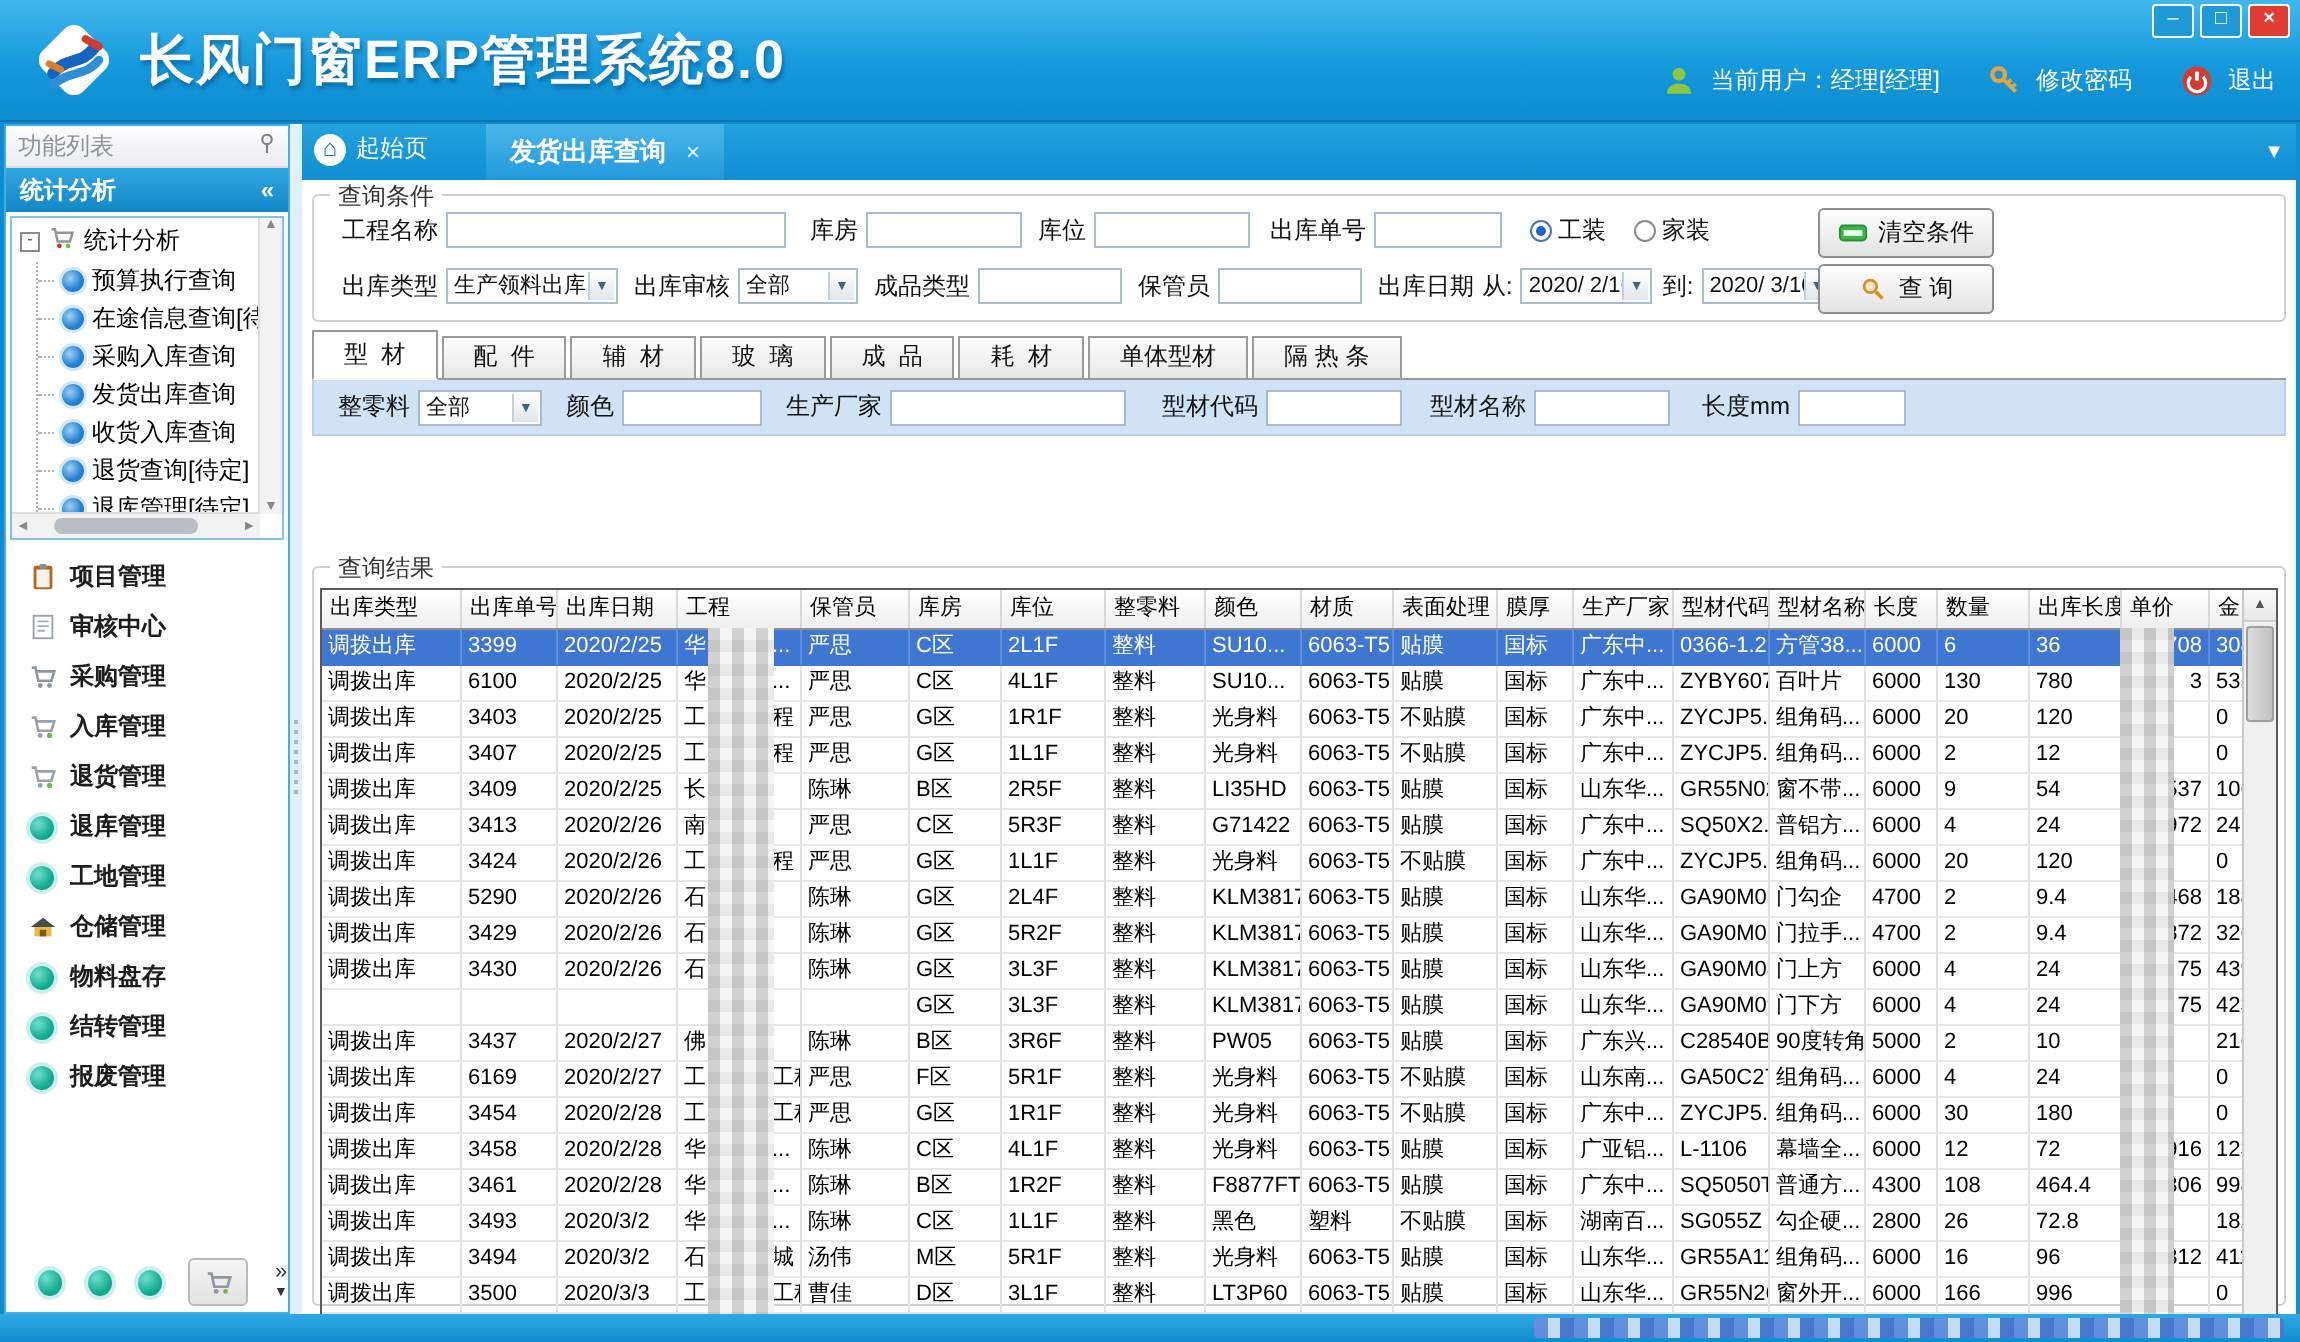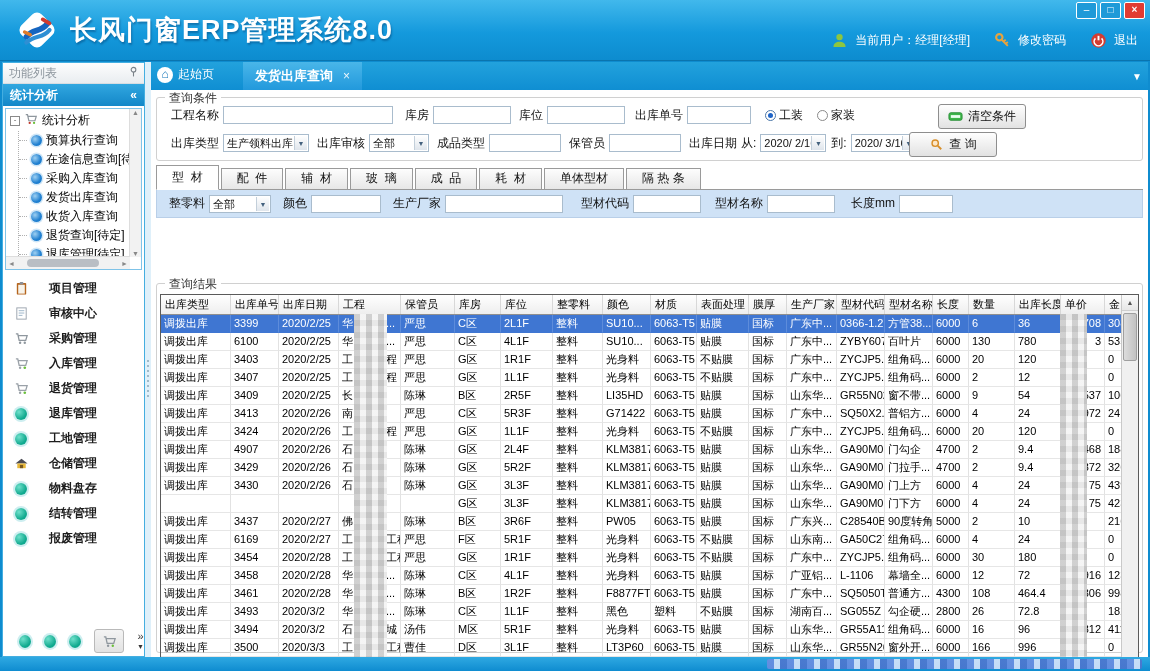--- a/index.html
+++ b/index.html
@@ -34,21 +34,21 @@
   .tree-item{display:flex;align-items:center;gap:4px;height:19px;white-space:nowrap;cursor:default;}
   .tree-dash{width:8px;border-top:1px dotted #b0b0b0;}
   .ic-dot{width:11px;height:11px;border-radius:50%;background:radial-gradient(circle at 4px 4px,#9ed0f2,#1f7fd0 60%);
     box-shadow:0 0 0 1.5px #cfe6f7;flex:0 0 auto;}
   .tree-vscroll{position:absolute;right:0;top:0;bottom:12px;width:11px;background:#f2f2f2;border-left:1px solid #ddd;
     display:flex;flex-direction:column;justify-content:space-between;align-items:center;font-size:7px;color:#888;}
   .tree-hscroll{position:absolute;left:0;right:11px;bottom:0;height:12px;background:#f2f2f2;border-top:1px solid #ddd;
     display:flex;align-items:center;font-size:7px;color:#888;}
   .tree-hthumb{height:8px;background:#b9bec4;border-radius:4px;width:58%;margin-left:12px;}
   .menu-list{padding:4px 0 0 0;}
-  .menu-item{display:flex;align-items:center;gap:20px;height:25px;padding-left:10px;font-size:12px;font-weight:bold;color:#1d1d1d;cursor:default;white-space:nowrap;}
+  .menu-item{display:flex;align-items:center;gap:6px;height:25px;padding-left:10px;font-size:12px;font-weight:bold;color:#1d1d1d;cursor:default;white-space:nowrap;}
   .menu-item .mi-ic{width:16px;height:16px;display:inline-flex;align-items:center;justify-content:center;flex:0 0 auto;}
   .menu-item svg{width:15px;height:15px;}
   .dotic{width:12px;height:12px;border-radius:50%;background:radial-gradient(circle at 4px 4px,#6fe0cb,#0fa98e 65%);box-shadow:0 0 0 2px #cdeef0;display:inline-block;}
   .side-bottom{position:absolute;left:0;right:0;bottom:2px;height:26px;display:flex;align-items:center;gap:13px;padding-left:16px;background:#fff;}
   .side-bottom .dotic{width:13px;height:13px;}
   .cart-btn{width:30px;height:22px;border:1px solid #b9b9b9;border-radius:3px;background:linear-gradient(#f4f4f4,#e2e2e2);
     display:flex;align-items:center;justify-content:center;}
   .chevrons{font-size:11px;color:#333;line-height:9px;text-align:center;}
 
   
@@ -78,21 +78,21 @@
   .tselect{height:18px;border:1px solid #a9bccd;background:#fff;box-sizing:border-box;font-size:11px;line-height:16px;
     padding:0 14px 0 3px;position:relative;color:#111;}
   .tselect .arr{position:absolute;right:1px;top:1px;bottom:1px;width:12px;background:linear-gradient(#fefefe,#dfe5ec);
     border-left:1px solid #c3cfda;font-size:7px;color:#44617e;text-align:center;line-height:15px;}
   .radio{width:11px;height:11px;border:1px solid #8a8a8a;border-radius:50%;background:#fff;display:inline-block;box-sizing:border-box;margin-right:3px;vertical-align:-2px;}
   .radio.sel{border-color:#4a76a8;}
   .radio.sel i{display:block;width:5px;height:5px;margin:2px;border-radius:50%;background:#1e64c8;}
   .pbtn{position:absolute;width:86px;height:23px;border:1px solid #8e8e8e;border-radius:3px;
     background:linear-gradient(#fefefe,#e2e2e2);display:flex;align-items:center;justify-content:center;gap:5px;
     font-size:12px;color:#111;cursor:default;}
-  .btn-clear{left:752px;top:6px;margin-left:29px;} .btn-search{left:752px;top:34px;}
+  .btn-clear{left:752px;top:6px;} .btn-search{left:752px;top:34px;}
   .pbtn svg{width:15px;height:13px;}
 
   
   .mtabs{display:flex;align-items:flex-end;height:22px;margin:6px 5px 0 5px;border-bottom:1px solid #9a9a9a;}
   .mtab{border:1px solid #9a9a9a;border-bottom:none;background:linear-gradient(#fdfdfd,#e7e7e7);
     font-size:12px;color:#111;padding:2px 15px 2px 15px;height:16px;line-height:15px;margin-right:2px;white-space:pre;cursor:default;}
   .mtab.active{background:#fff;height:19px;line-height:18px;position:relative;top:1px;border-bottom:1px solid #fff;}
   .filterbar{height:27px;background:#cfe2f6;margin:0 5px;border:1px solid #b9cfe8;border-top:none;
     display:flex;align-items:center;font-size:12px;color:#111;padding-left:12px;white-space:nowrap;}
 
@@ -625,21 +625,21 @@
                       <div class="gc" style="width:48px">ZYCJP5...</div>
                       <div class="gc" style="width:48px">组角码...</div>
                       <div class="gc" style="width:36px">6000</div>
                       <div class="gc" style="width:46px">20</div>
                       <div class="gc" style="width:46px">120</div>
                       <div class="gc num-r" style="width:44px"></div>
                       <div class="gc" style="width:40px">0</div>
                     </div>
                     <div class="grow">
                       <div class="gc" style="width:70px">调拨出库</div>
-                      <div class="gc" style="width:48px">4907</div>
+                      <div class="gc" style="width:48px">5290</div>
                       <div class="gc" style="width:60px">2020/2/26</div>
                       <div class="gc" style="width:62px">石　　城</div>
                       <div class="gc" style="width:54px">陈琳</div>
                       <div class="gc" style="width:46px">G区</div>
                       <div class="gc" style="width:52px">2L4F</div>
                       <div class="gc" style="width:50px">整料</div>
                       <div class="gc" style="width:48px">KLM3817</div>
                       <div class="gc" style="width:46px">6063-T5</div>
                       <div class="gc" style="width:52px">贴膜</div>
                       <div class="gc" style="width:38px">国标</div>

